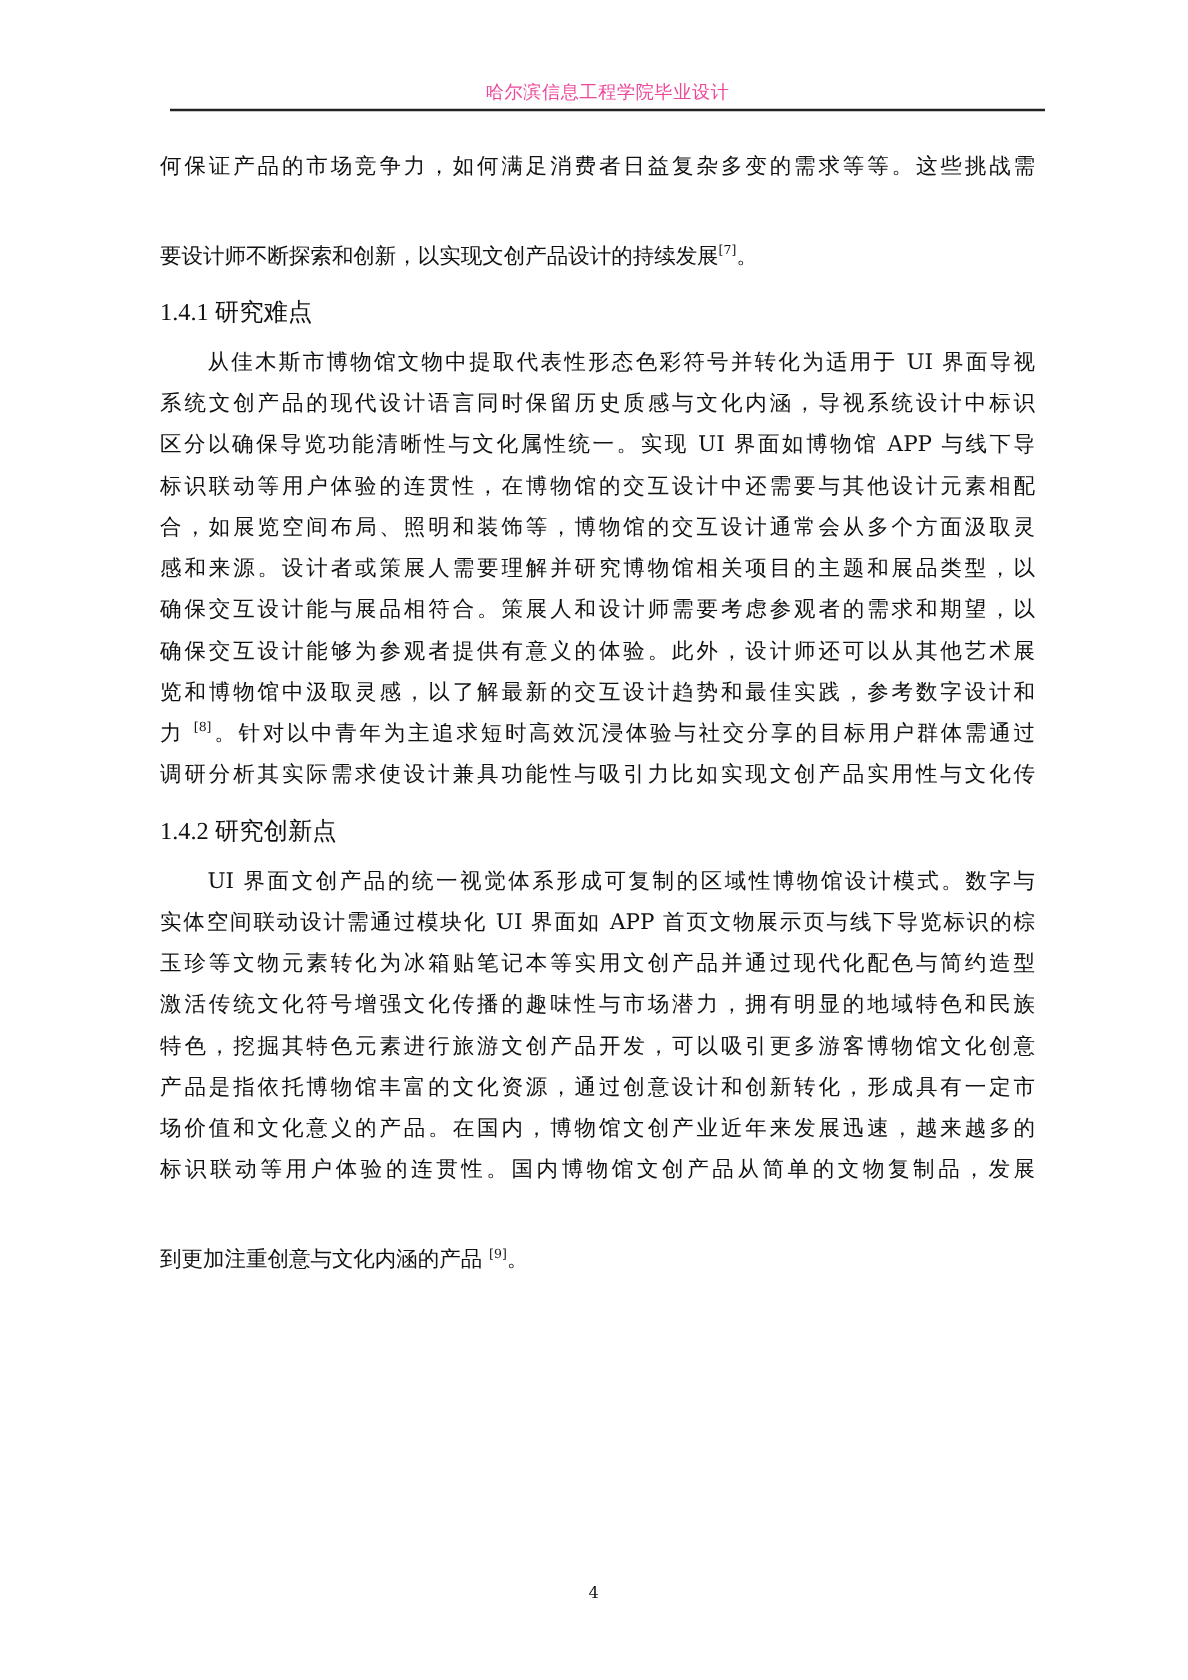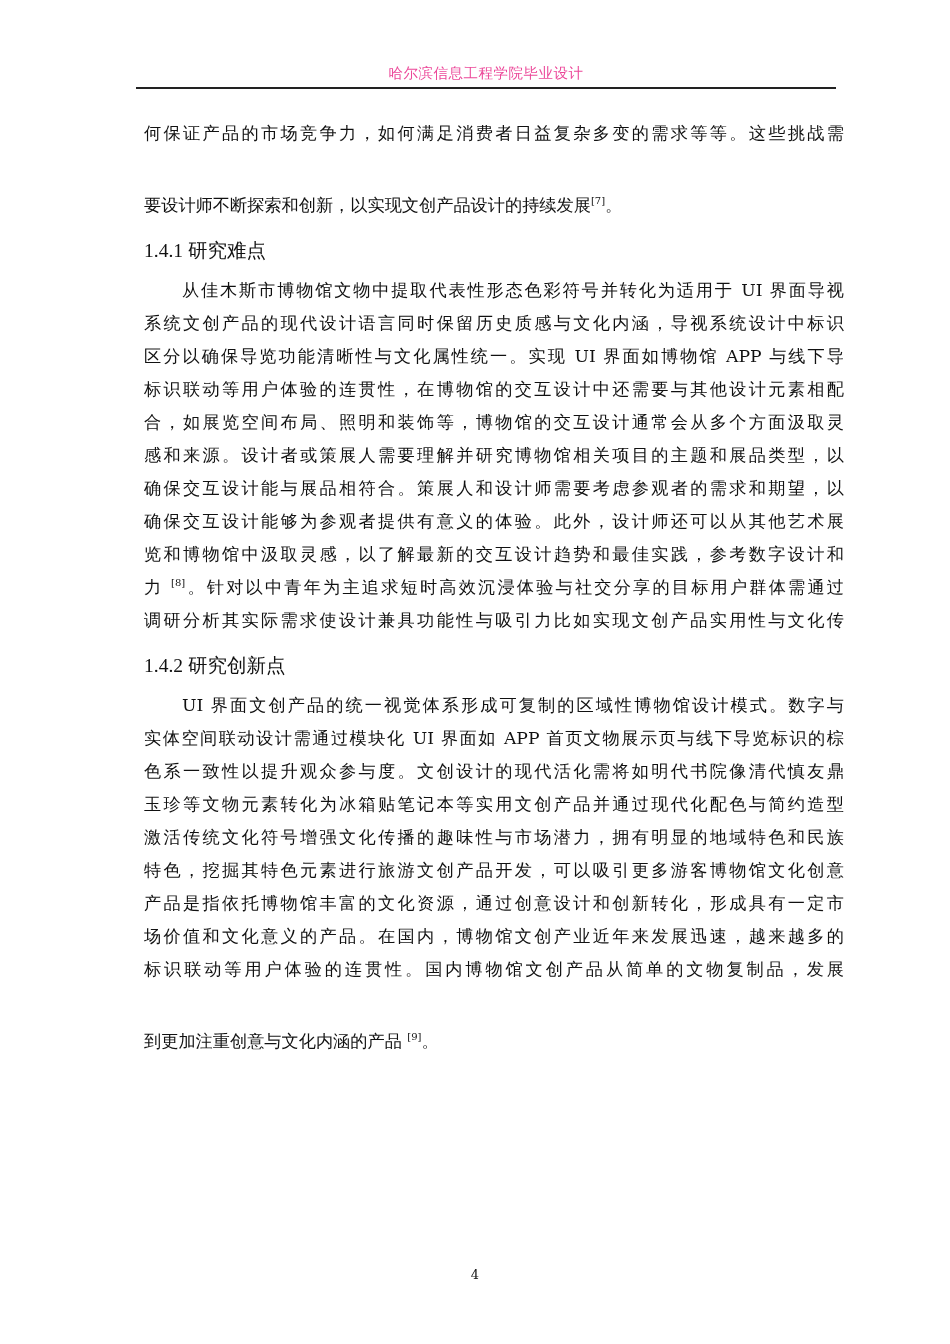--- a/index.html
+++ b/index.html
@@ -2,21 +2,21 @@
 <html><head>
 <meta charset="utf-8">
 <style>
   html, body { margin: 0; padding: 0; background: #ffffff; }
   body { width: 950px; height: 1344px; position: relative; overflow: hidden;
          font-family: "DejaVu Serif", "Liberation Serif", serif; color: #111; }
   .page-header { position: absolute; left: 136px; top: 64px; width: 700px; text-align: center;
                  font-size: 14.5px; color: #ec4899; letter-spacing: 0.5px; }
   .header-rule { position: absolute; left: 136px; top: 87px; width: 700px; height: 0;
                  border-top: 2px solid #222; }
-  .content { position: absolute; left: 144px; top: 117px; width: 700px; }
+  .content { position: absolute; left: 128px; top: 117px; width: 700px; }
   .line { height: 33px; line-height: 33px; font-size: 17.2px; white-space: nowrap;
           text-align: justify; text-align-last: justify; overflow: hidden; }
   .line.last { text-align-last: left; margin-top: 39px; }
   .line.indent { padding-left: 38px; }
   .heading { height: 42px; line-height: 42px; font-size: 19.5px; margin-top: 8px; margin-bottom: 2px;
              font-family: Liberation Serif, serif; white-space: nowrap; }
   sup { font-size: 10px; vertical-align: 0; position: relative; top: -7px; }
   .page-number { position: absolute; left: 0; width: 950px; top: 1267px; text-align: center; font-size: 13px; }
 </style>
 </head>
@@ -43,21 +43,20 @@
     <div class="line">确保交互设计能够为参观者提供有意义的体验。此外，设计师还可以从其他艺术展</div>
     <div class="line">览和博物馆中汲取灵感，以了解最新的交互设计趋势和最佳实践，参考数字设计和</div>
     <div class="line"><span>力 </span><sup>[8]</sup><span>。针对以中青年为主追求短时高效沉浸体验与社交分享的目标用户群体需通过</span></div>
     <div class="line">调研分析其实际需求使设计兼具功能性与吸引力比如实现文创产品实用性与文化传</div>
   </div>
 
   <div class="heading">1.4.2 研究创新点</div>
   <div>
     <div class="line indent">UI 界面文创产品的统一视觉体系形成可复制的区域性博物馆设计模式。数字与</div>
     <div class="line">实体空间联动设计需通过模块化 UI 界面如 APP 首页文物展示页与线下导览标识的棕</div>
-    <div class="line">色系一致性以提升观众参与度。文创设计的现代活化需将如明代书院像清代慎友鼎</div>
     <div class="line">玉珍等文物元素转化为冰箱贴笔记本等实用文创产品并通过现代化配色与简约造型</div>
     <div class="line">激活传统文化符号增强文化传播的趣味性与市场潜力，拥有明显的地域特色和民族</div>
     <div class="line">特色，挖掘其特色元素进行旅游文创产品开发，可以吸引更多游客博物馆文化创意</div>
     <div class="line">产品是指依托博物馆丰富的文化资源，通过创意设计和创新转化，形成具有一定市</div>
     <div class="line">场价值和文化意义的产品。在国内，博物馆文创产业近年来发展迅速，越来越多的</div>
     <div class="line">标识联动等用户体验的连贯性。国内博物馆文创产品从简单的文物复制品，发展</div>
     <div class="line last"><span>到更加注重创意与文化内涵的产品 </span><sup>[9]</sup><span>。</span></div>
   </div>
 </div>
 

